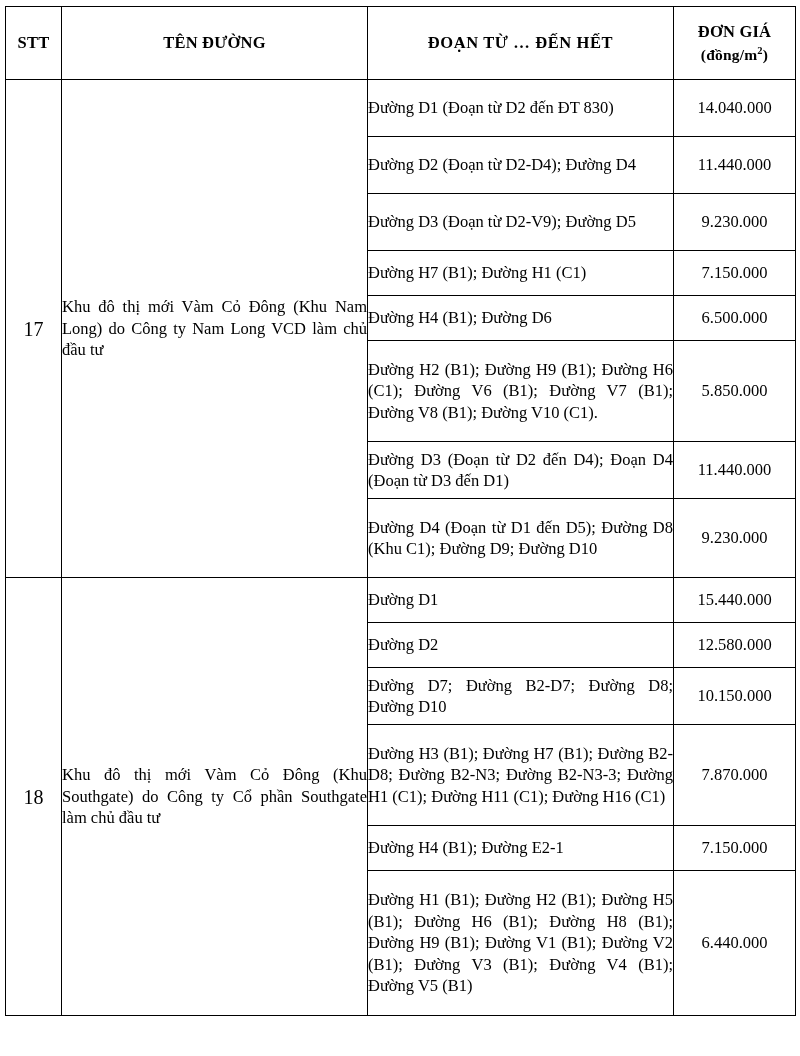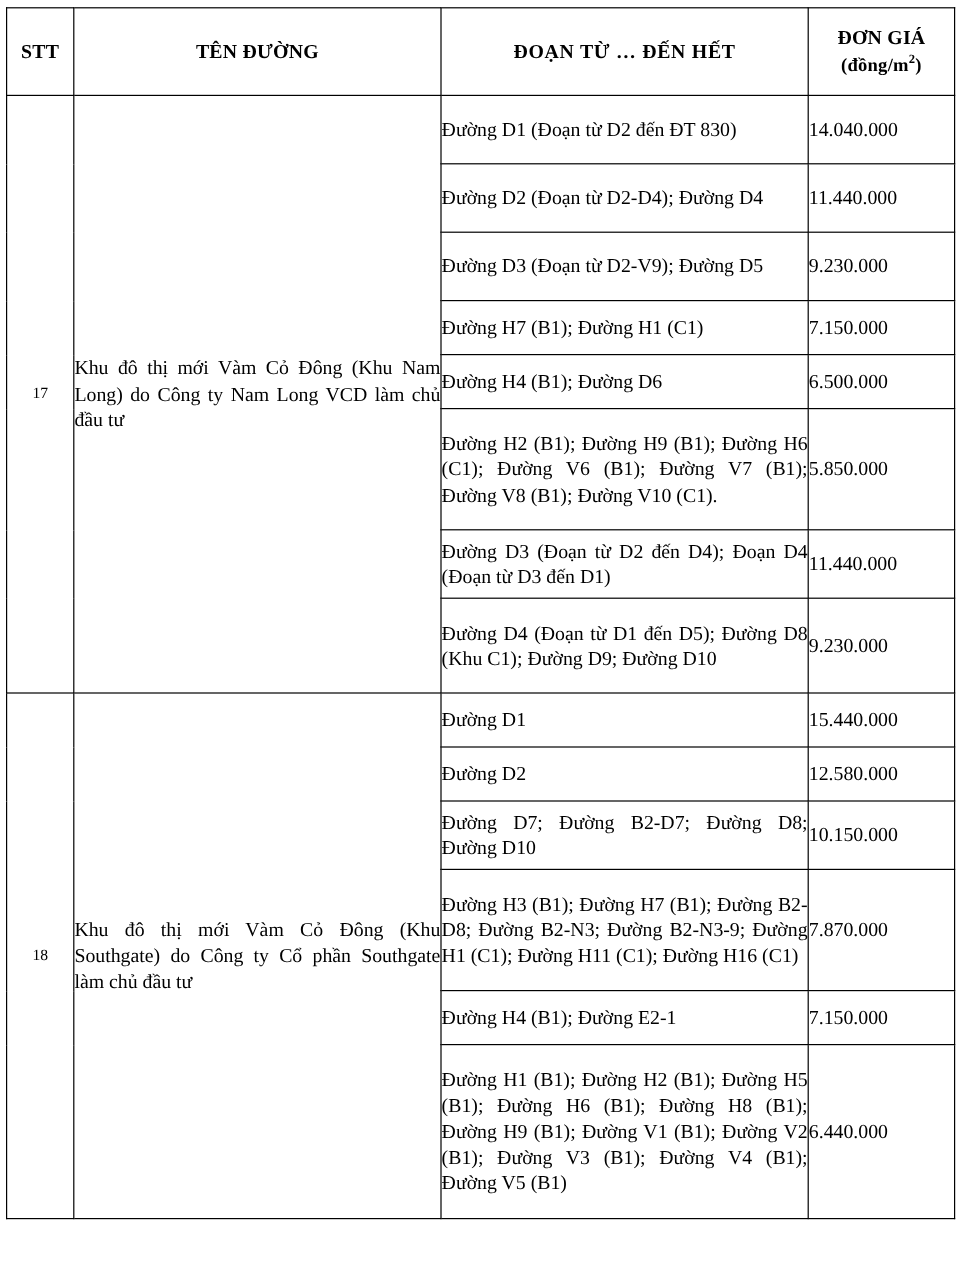--- a/index.html
+++ b/index.html
@@ -63,21 +63,21 @@
     font-size: 10.5px;
     vertical-align: super;
     line-height: 0;
   }
   th.h-doan .th-inner { letter-spacing: 0.6px; }
 
   
   td.stt-cell {
     text-align: center;
     vertical-align: middle;
-    font-size: 13px;
+    font-size: 20px;
   }
   td.name-cell {
     text-align: justify;
     text-align-last: left;
     vertical-align: middle;
     padding: 5px 8px 5px 9px;
     hyphens: none;
     margin-left: 40px;
   }
   td.seg-cell {
@@ -85,21 +85,21 @@
     text-align-last: left;
     vertical-align: middle;
     padding: 6px 9px 6px 9px;
   }
   td.seg-cell.single {
     text-align: left;
     padding-top: 5px;
     padding-bottom: 5px;
   }
   td.price-cell {
-    text-align: left;
+    text-align: center;
     vertical-align: middle;
     padding: 5px 4px;
     white-space: nowrap;
   }
   .cell-text { display: block; }
 </style>
 </head>
 <body>
 
 <div class="page">
@@ -197,21 +197,21 @@
           <td class="price-cell">12.580.000</td>
         </tr>
         <tr>
           <td class="seg-cell" style="height: 56px;">
             <span class="cell-text">Đường D7; Đường B2-D7; Đường D8; Đường D10</span>
           </td>
           <td class="price-cell">10.150.000</td>
         </tr>
         <tr>
           <td class="seg-cell" style="height: 100px;">
-            <span class="cell-text">Đường H3 (B1); Đường H7 (B1); Đường B2-D8; Đường B2-N3; Đường B2-N3-9; Đường H1 (C1); Đường H11 (C1); Đường H16 (C1)</span>
+            <span class="cell-text">Đường H3 (B1); Đường H7 (B1); Đường B2-D8; Đường B2-N3; Đường B2-N3-3; Đường H1 (C1); Đường H11 (C1); Đường H16 (C1)</span>
           </td>
           <td class="price-cell">7.870.000</td>
         </tr>
         <tr>
           <td class="seg-cell single" style="height: 34px;">
             <span class="cell-text">Đường H4 (B1); Đường E2-1</span>
           </td>
           <td class="price-cell">7.150.000</td>
         </tr>
         <tr>

